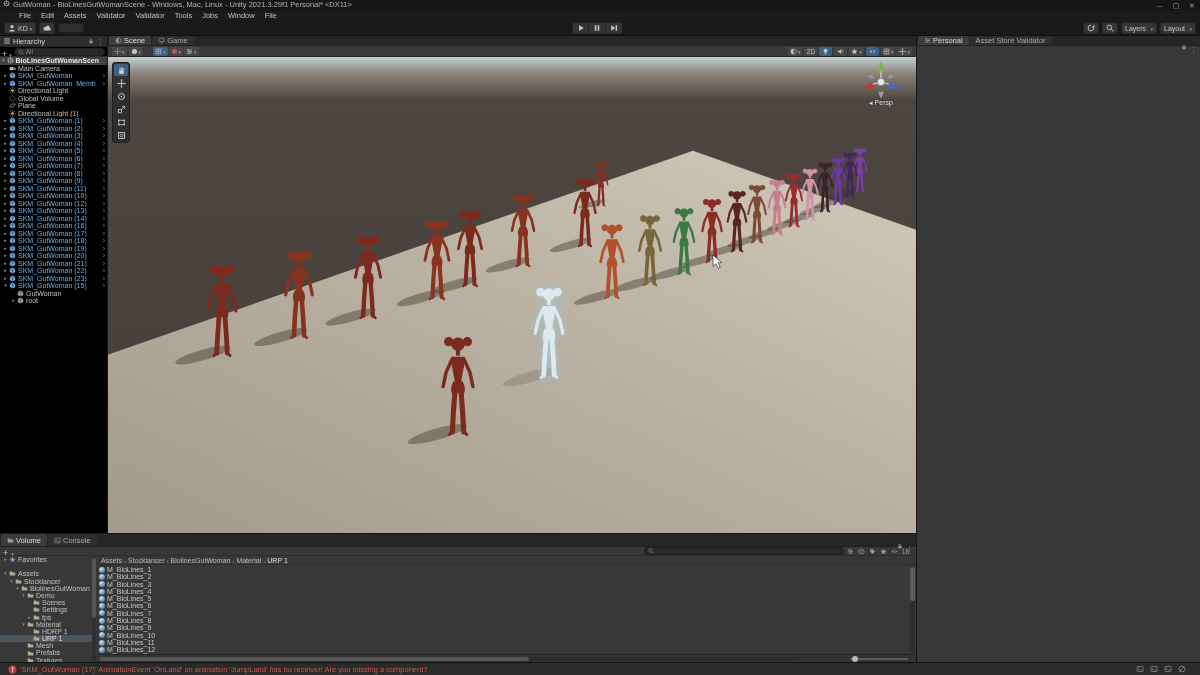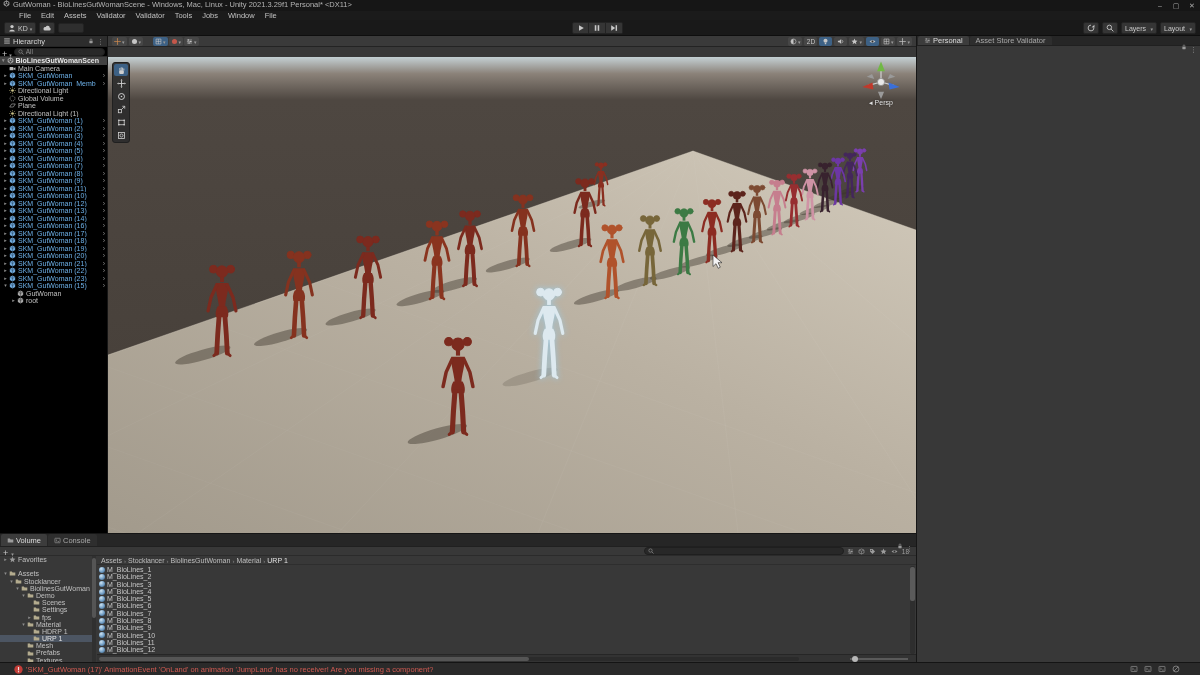--- a/index.html
+++ b/index.html
@@ -99,21 +99,21 @@
   .mat-sphere{width:6px;height:6px;border-radius:50%;flex:none;background:radial-gradient(circle at 35% 30%,#cfe4f2,#6f9cc4 55%,#2f4e70);}
   .fscroll{position:absolute;right:1px;top:10px;width:5px;height:88px;background:#2e2e2e;border-radius:2px;}
   .fscroll .thumb{position:absolute;left:0;top:1px;width:5px;height:34px;background:#5a5a5a;border-radius:2px;}
   .pbottom{position:absolute;left:97px;bottom:0;width:819px;height:9px;background:#333;border-top:1px solid #262626;display:flex;align-items:center;}
   .hscroll{margin-left:2px;width:700px;height:4px;background:#2b2b2b;border-radius:2px;position:relative;}
   .hscroll .thumb{position:absolute;left:0;top:0;height:4px;width:430px;background:#555;border-radius:2px;}
   .zoom-slider{margin-left:auto;margin-right:8px;width:58px;height:2px;background:#5a5a5a;position:relative;}
   .zoom-slider .knob{position:absolute;left:2px;top:-2px;width:6px;height:6px;border-radius:50%;background:#b8b8b8;}
 
   
-  .statusbar{left:0;top:662px;width:1200px;height:13px;background:#2a2a2a;border-top:1px solid #141414;display:flex;align-items:center;padding:0 14px;gap:3px;}
+  .statusbar{left:0;top:662px;width:1200px;height:13px;background:#2a2a2a;border-top:1px solid #141414;display:flex;align-items:center;padding:0 8px;gap:3px;}
   .statusbar .err-icon{width:9px;height:9px;}
   .status-text{font-size:7.5px;color:#cf5a52;white-space:nowrap;overflow:hidden;}
   .status-right{margin-left:auto;display:flex;gap:6px;align-items:center;color:#8f8f8f;margin-right:6px;}
   .status-right .icon{width:8px;height:8px;}
 </style>
 </head>
 <body>
 
 <div class="abs titlebar">
   <span class="icon">
@@ -598,20 +598,40 @@
             <path d="M5,0.8 L8.8,2.7 V7.1 L5,9.2 L1.2,7.1 V2.7 Z"></path>
             <path d="M5,0.8 V5 M1.2,2.7 L5,5 L8.8,2.7 M5,9.2 V5" stroke="#2e2e2e" stroke-width="0.7" fill="none"></path>
           </svg>
         </span>
         <span class="lbl">root</span>
       </div>
     </div>
 </div>
 
 <div class="abs scene-panel">
+  <div class="tabstrip" id="scene-tabs">
+      <div class="tab active">
+        <span class="icon">
+          <svg viewBox="0 0 10 10" width="100%" height="100%" fill="currentColor">
+            <circle cx="5" cy="5" r="3.6" fill="none" stroke="currentColor" stroke-width="0.9"></circle>
+            <path d="M5,1.4 a3.6,3.6 0 0 0 0,7.2 Z"></path>
+          </svg>
+        </span>
+        <span>Scene</span>
+      </div>
+      <div class="tab">
+        <span class="icon">
+          <svg viewBox="0 0 10 10" width="100%" height="100%" fill="currentColor">
+            <rect x="1.3" y="1.8" width="7.4" height="4.8" rx="0.5" fill="none" stroke="currentColor" stroke-width="0.9"></rect>
+            <path d="M3.8,8.4 H6.2 M5,6.6 V8.4" stroke="currentColor" stroke-width="0.9"></path>
+          </svg>
+        </span>
+        <span>Game</span>
+      </div>
+    </div>
   <div class="scene-toolbar">
     <div class="stb-btn">
         <span class="icon" style="color:#d08a4e">
           <svg viewBox="0 0 10 10" width="100%" height="100%" fill="currentColor">
             <path d="M5,1.6 V8.4 M1.6,5 H8.4" stroke="currentColor" stroke-width="1" fill="none"></path>
             <path d="M5,0 L3.8,1.8 H6.2 Z M5,10 L3.8,8.2 H6.2 Z M0,5 L1.8,3.8 V6.2 Z M10,5 L8.2,3.8 V6.2 Z"></path>
           </svg>
         </span>
         <span class="caret"></span>
       </div>

